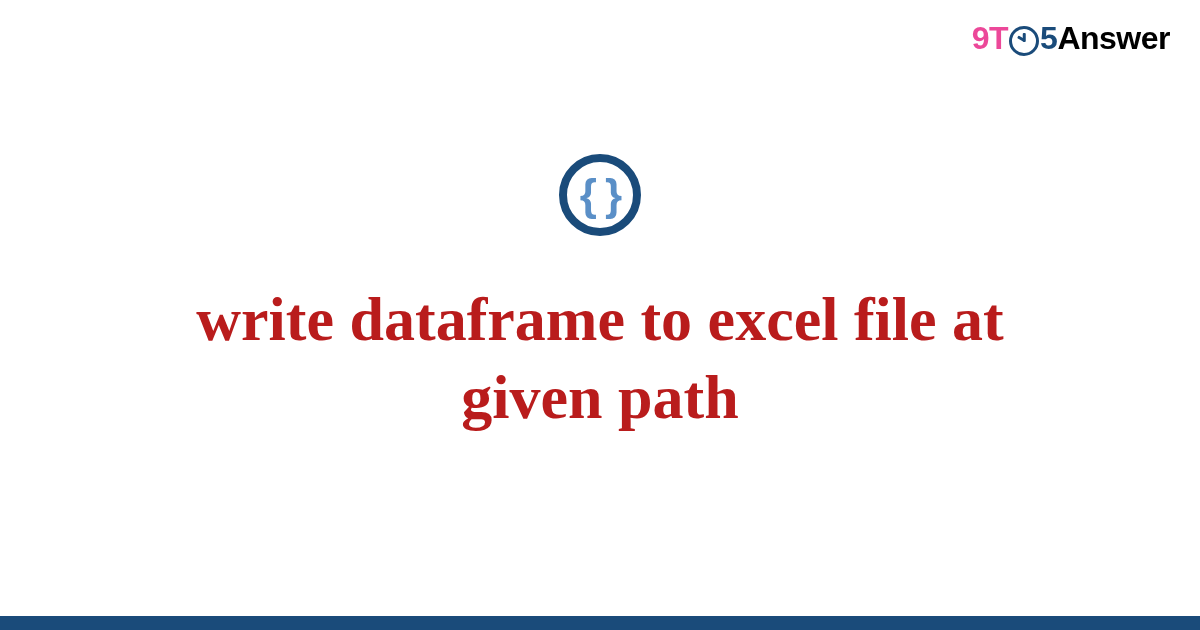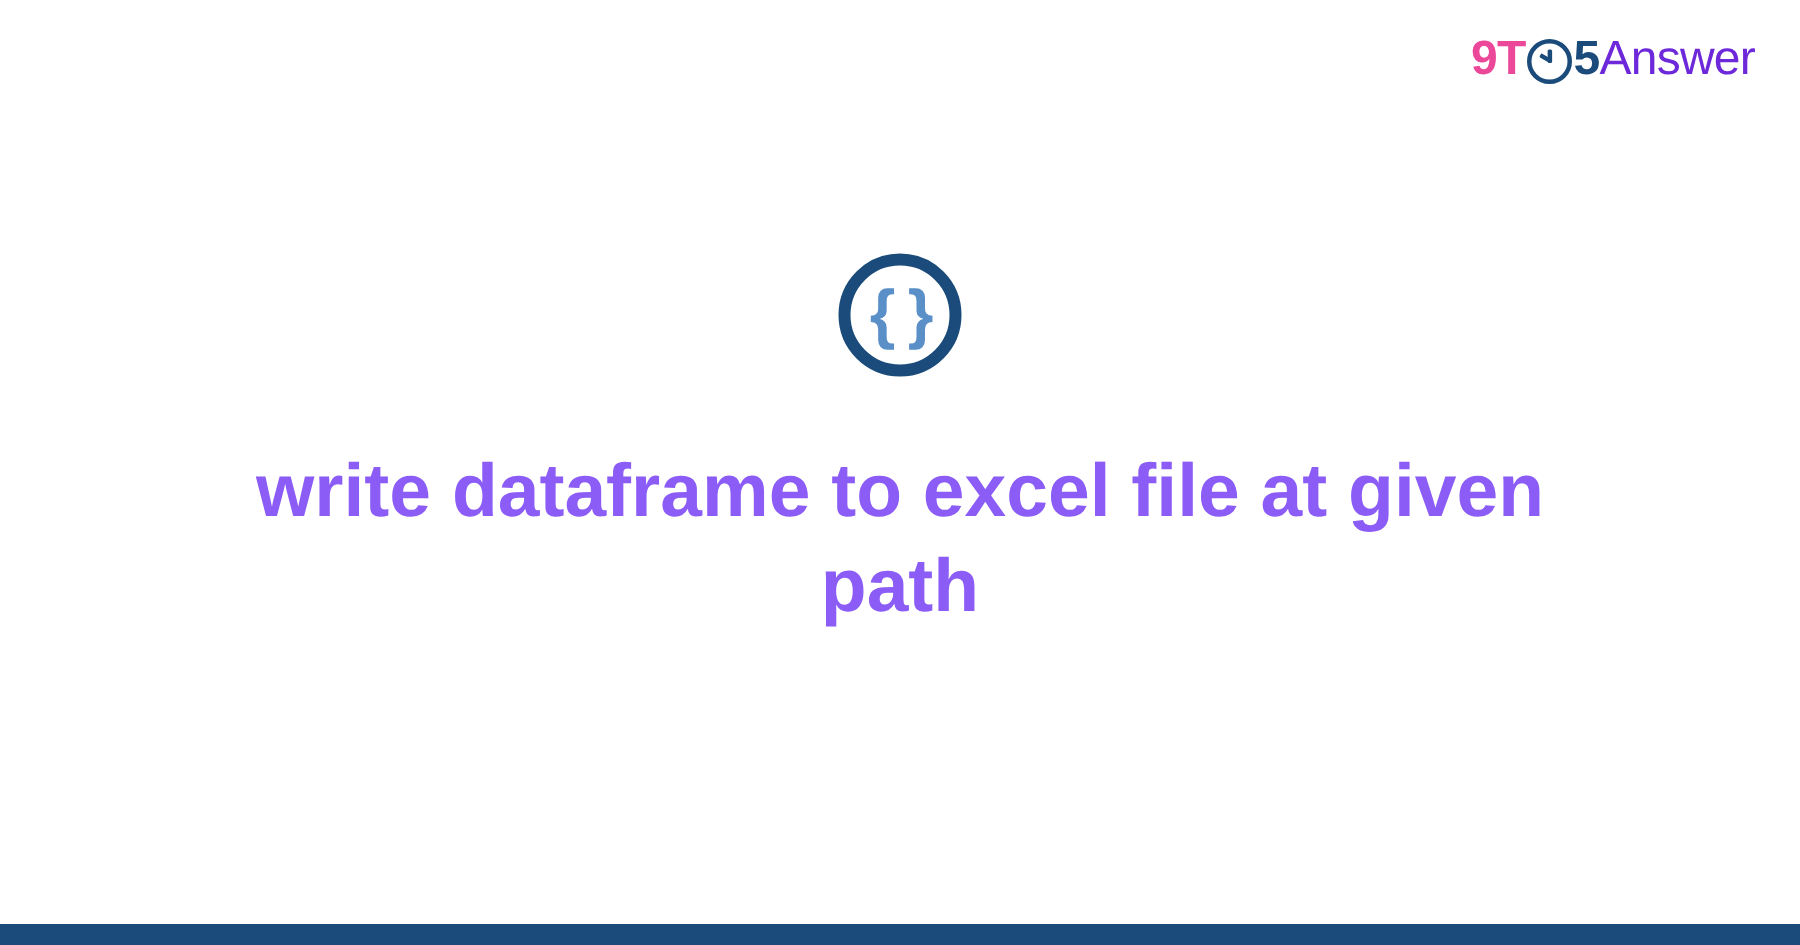--- a/index.html
+++ b/index.html
@@ -62,22 +62,22 @@
       top: 11px;
       left: 48%;
       transform-origin: top center;
       transform: translateX(-50%) rotate(120deg);
       border-radius: 1px;
     }
     .brand-5 {
       color: #1a4b7a;
     }
     .brand-answer {
-      color: #6d28d9;
-      font-weight: 400;
+      color: #000000;
+      font-weight: 700;
     }
     .content {
       position: absolute;
       top: 0;
       left: 0;
       width: 100%;
       height: 100%;
       display: flex;
       flex-direction: column;
       align-items: center;
@@ -96,26 +96,27 @@
     }
     .braces {
       font-size: 44px;
       font-weight: 700;
       color: #5a8fc7;
       letter-spacing: -2px;
       line-height: 1;
       font-family: "Segoe UI", Arial, sans-serif;
     }
     .title {
-      font-size: 50px;
+      font-size: 62px;
       font-weight: 700;
-      color: #8b5cf6;
+      color: #b91c1c;
       text-align: center;
       line-height: 1.25;
       max-width: 900px;
+      font-family: Liberation Serif, serif;
     }
     .footer-bar {
       position: absolute;
       bottom: 0;
       left: 0;
       width: 100%;
       height: 14px;
       background: #1a4b7a;
     }
   </style>

